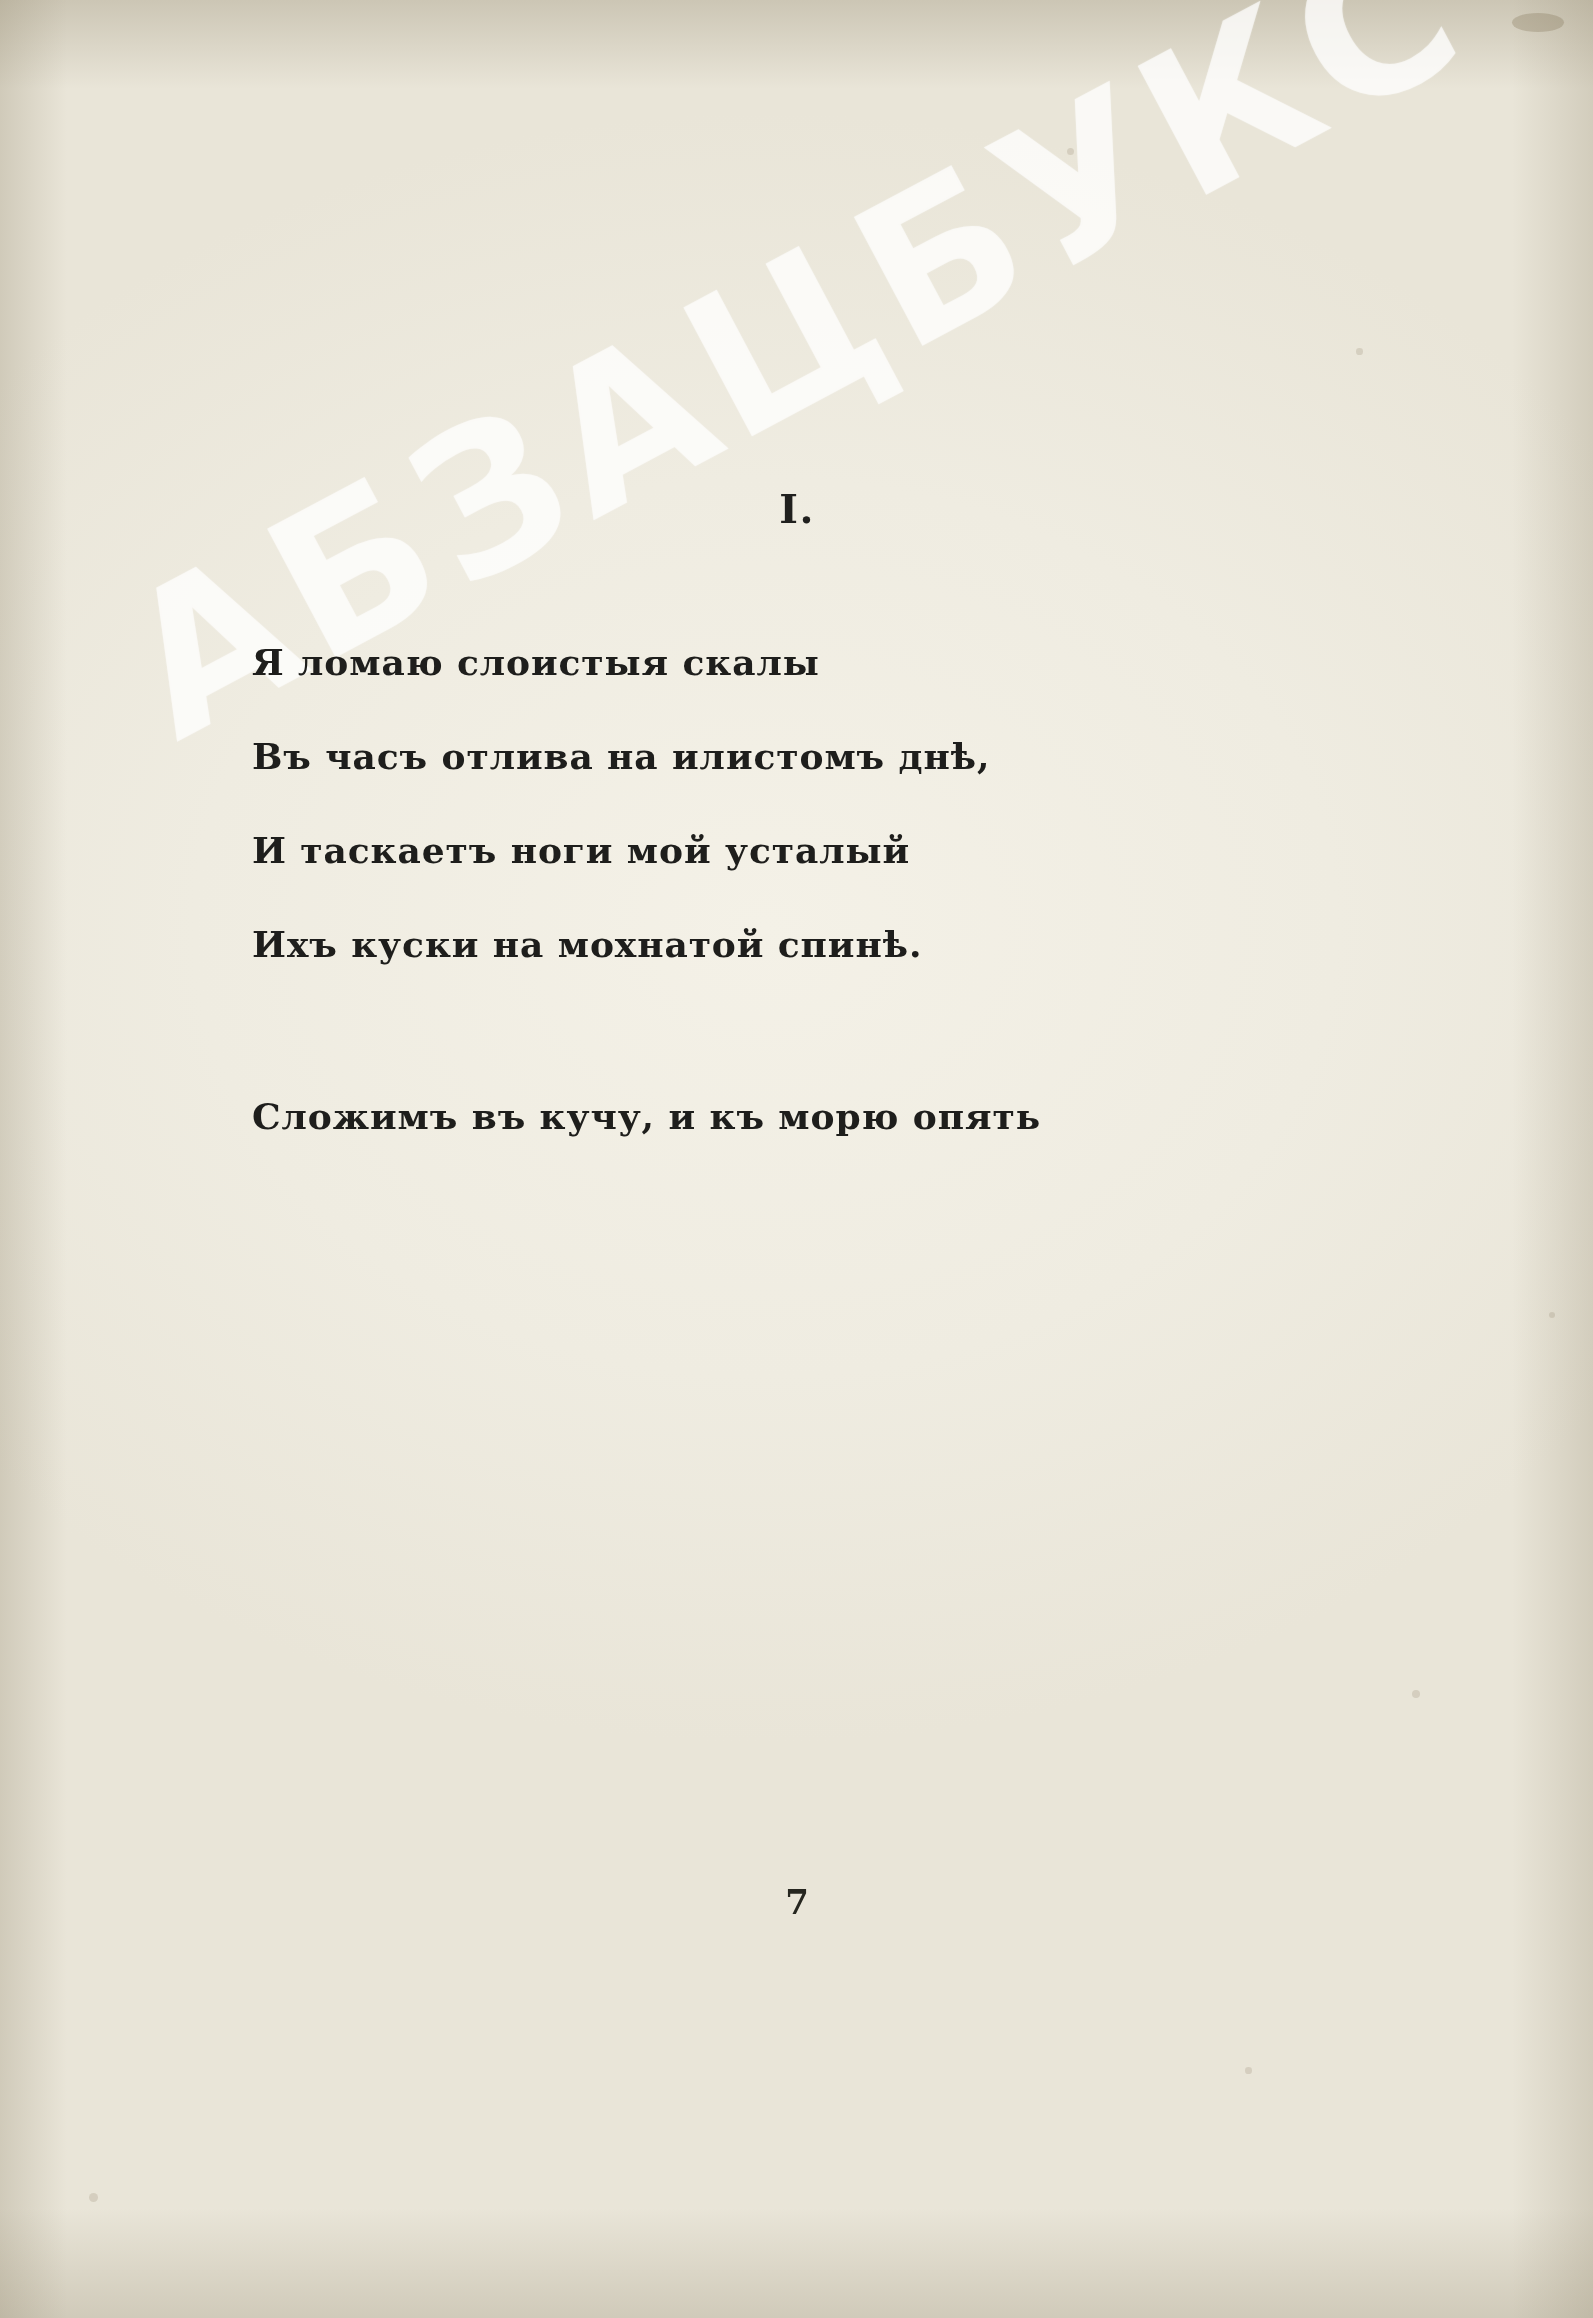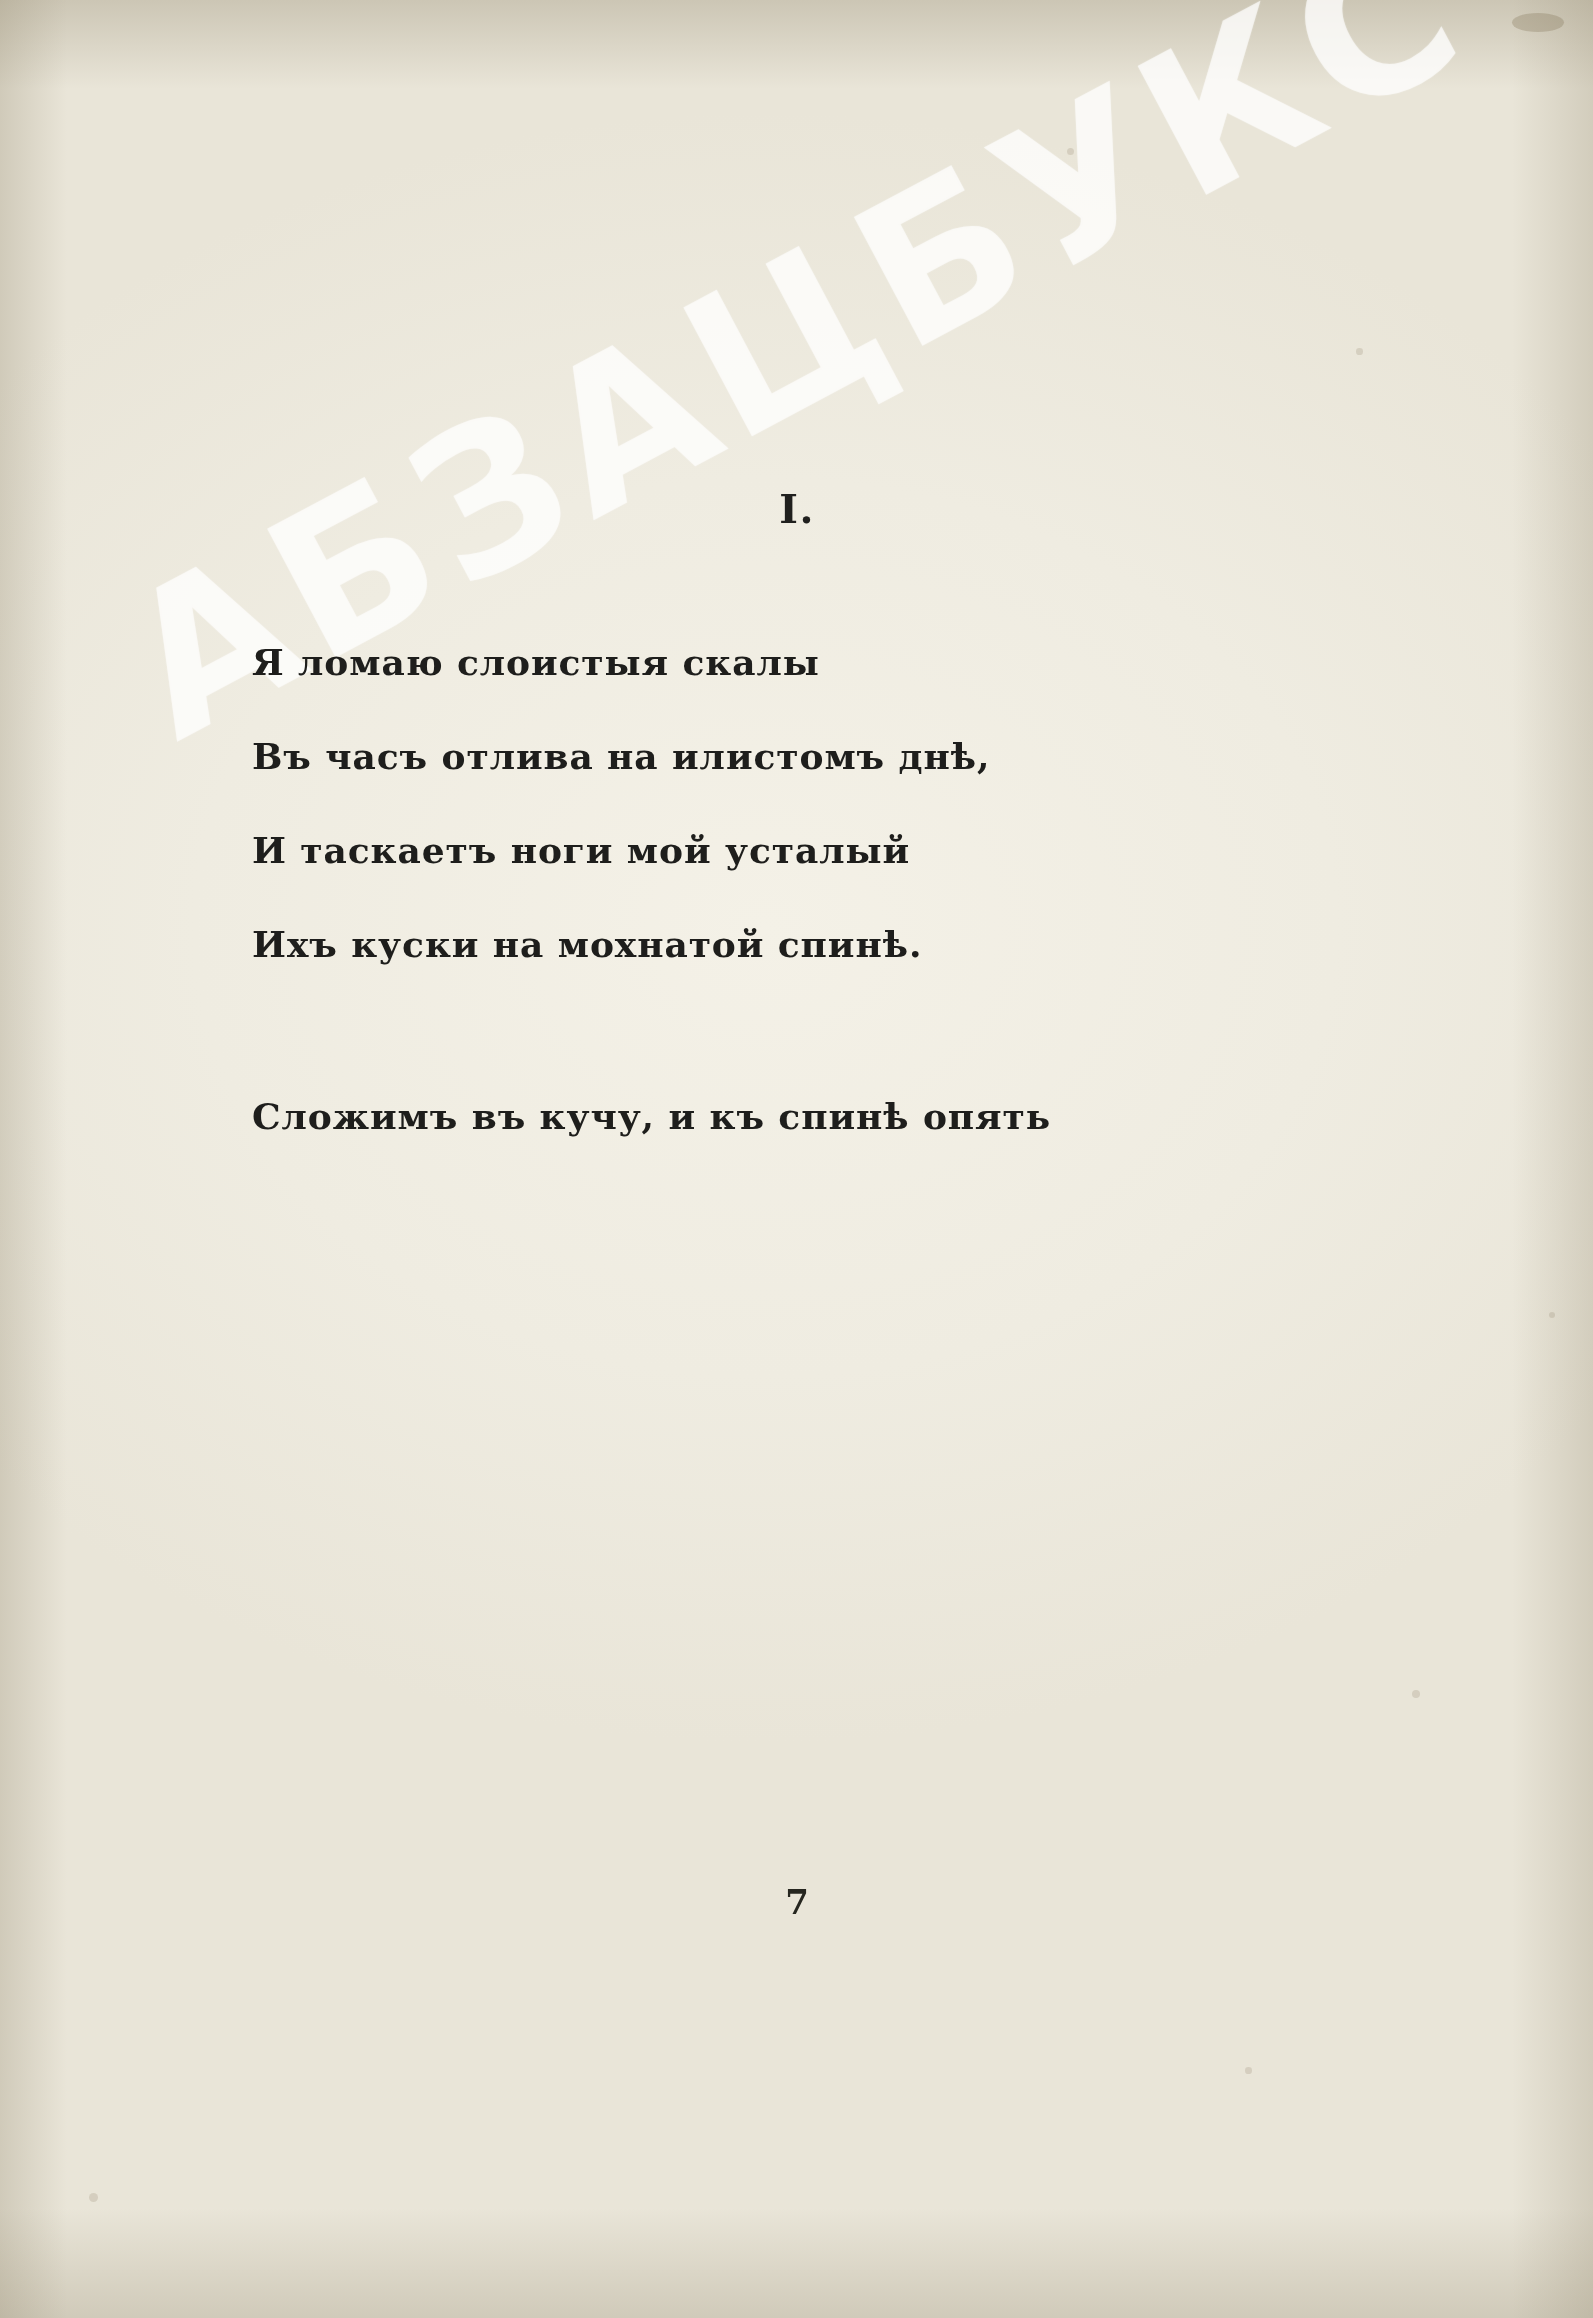--- a/index.html
+++ b/index.html
@@ -155,21 +155,21 @@
     <div class="poem">
 
       <div class="stanza">
         <div class="line">Я ломаю слоистыя скалы</div>
         <div class="line">Въ часъ отлива на илистомъ днѣ,</div>
         <div class="line">И таскаетъ ноги мой усталый</div>
         <div class="line">Ихъ куски на мохнатой спинѣ.</div>
       </div>
 
       <div class="stanza">
-        <div class="line">Сложимъ въ кучу, и къ спинѣ опять</div>
+        <div class="line">Сложимъ въ кучу, и къ морю опять</div>
       </div>
 
     </div>
 
     <div class="page-number">7</div>
 
   </div>
 </div>
 
 

